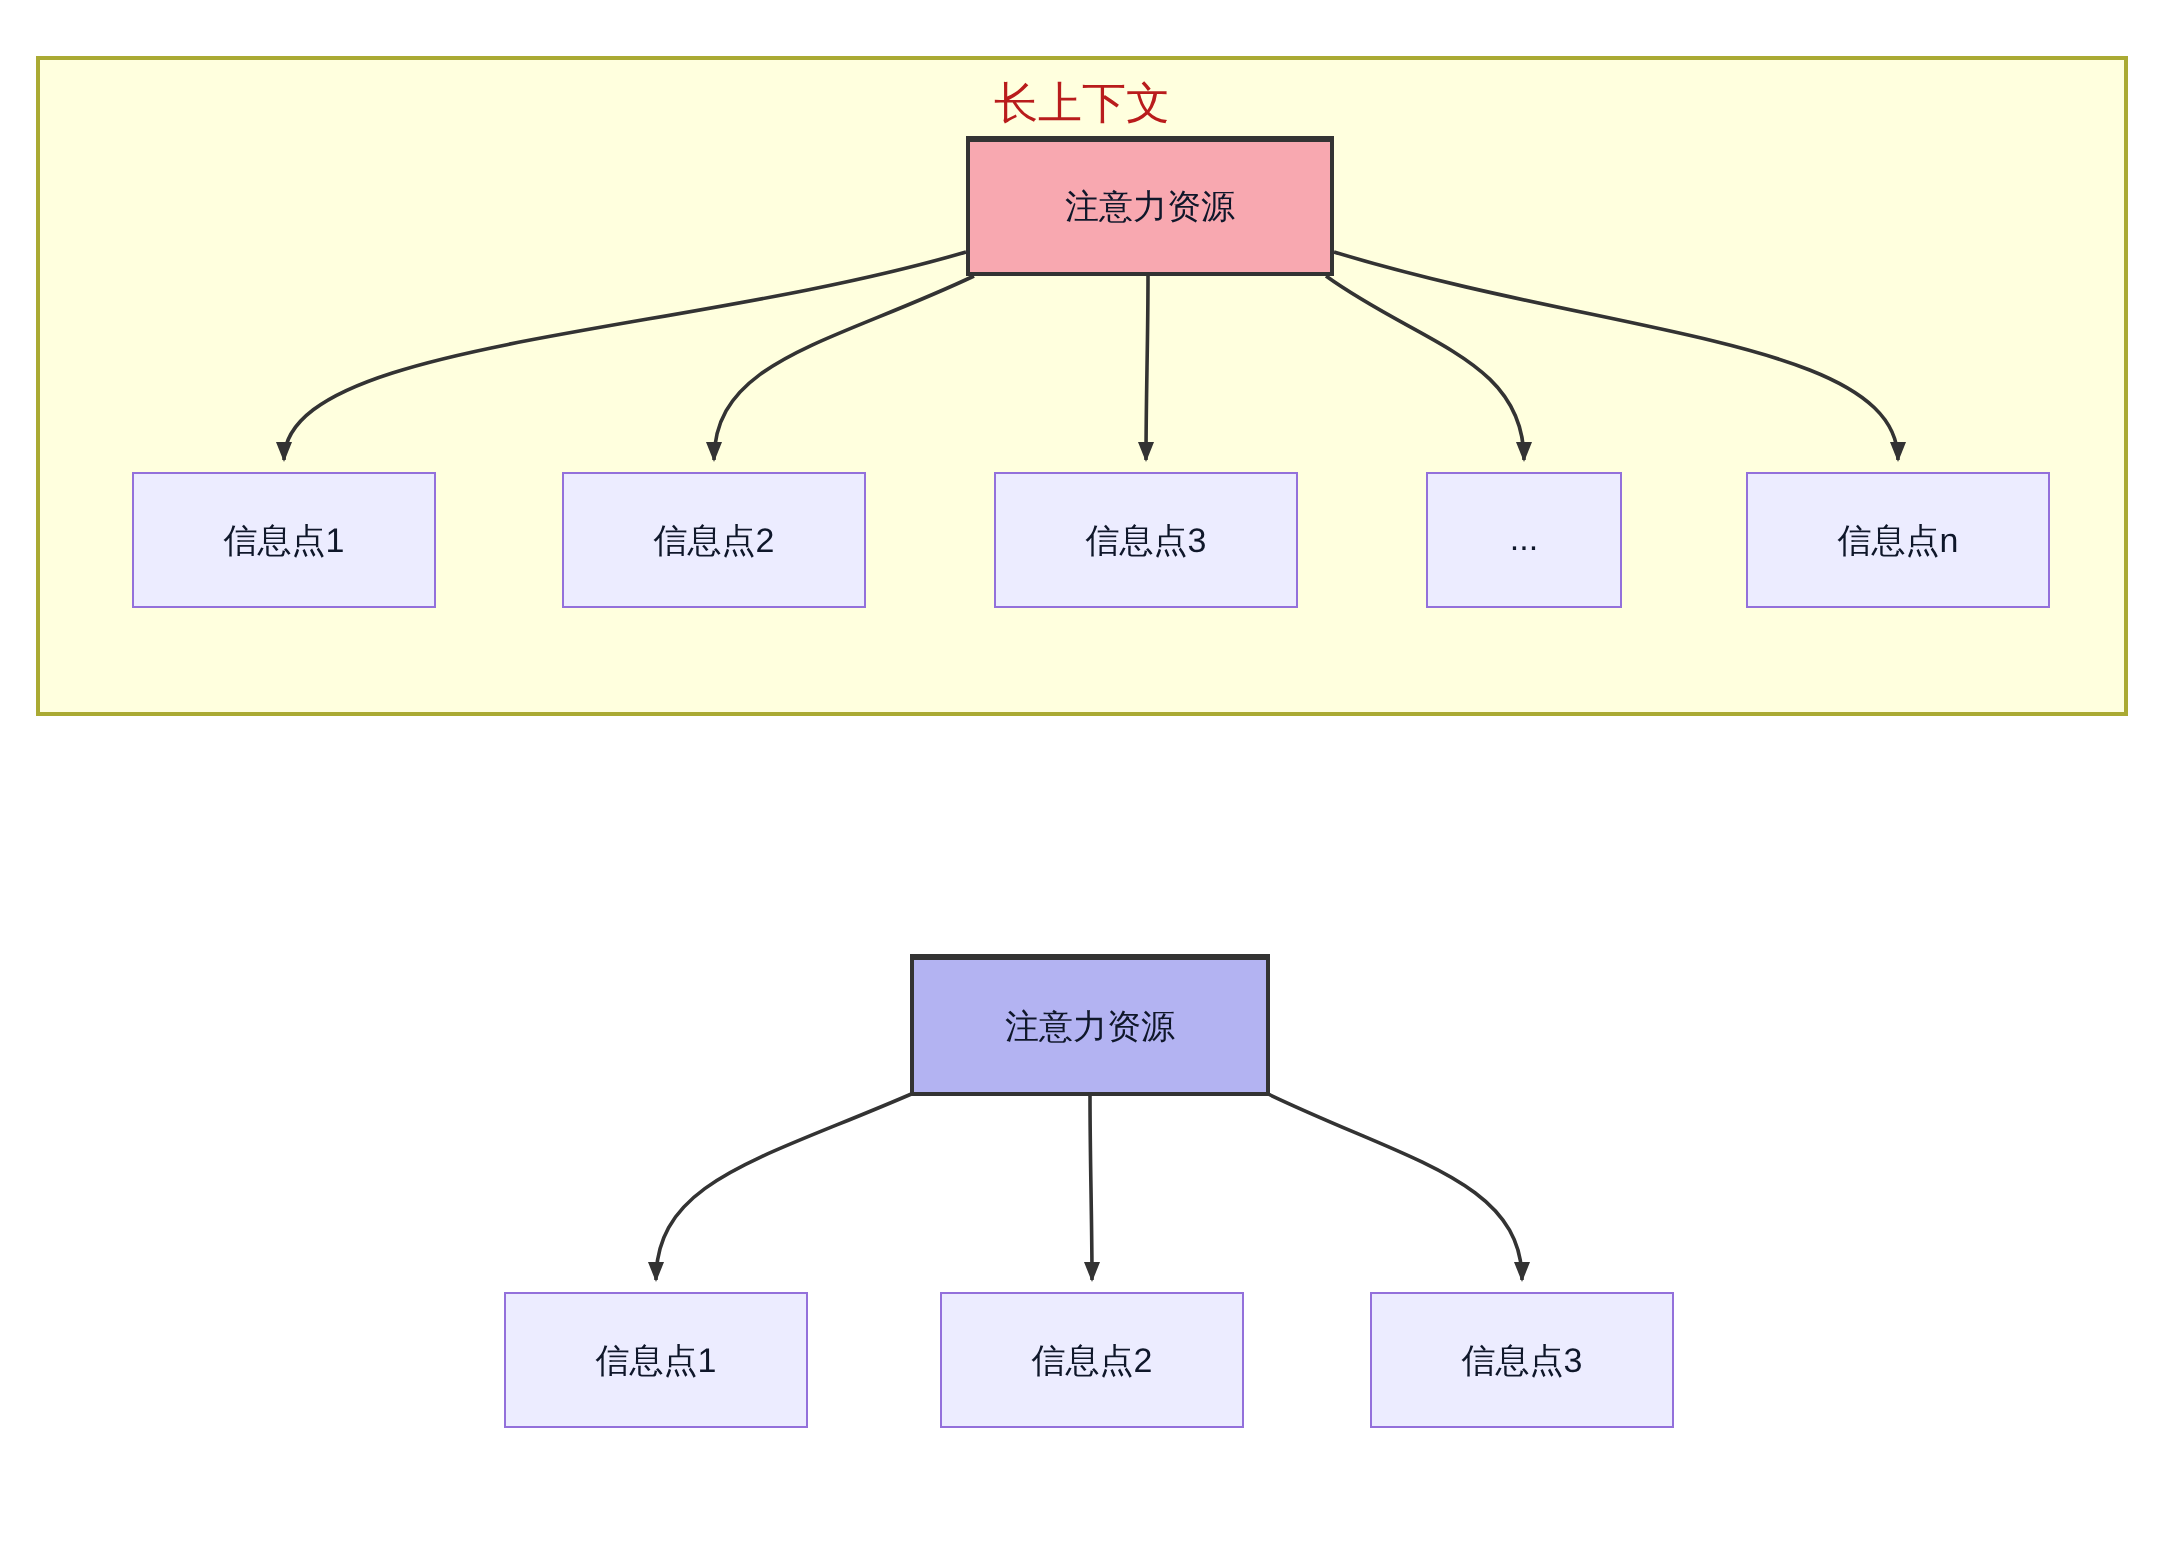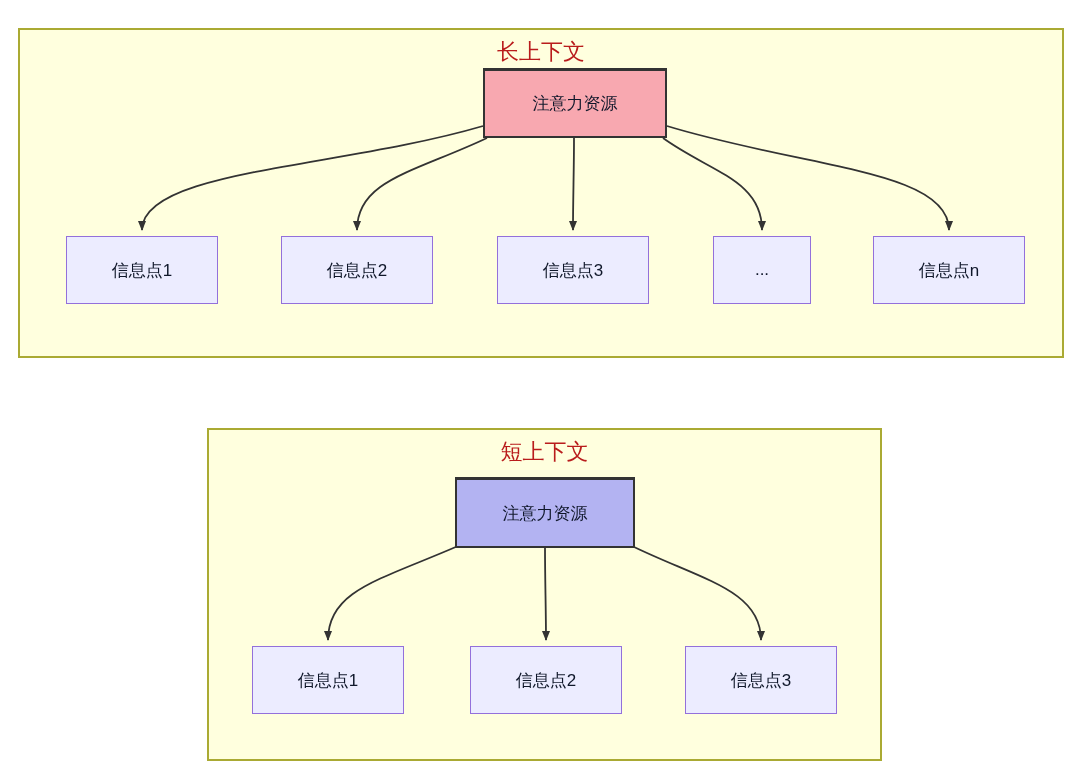--- a/index.html
+++ b/index.html
@@ -55,23 +55,20 @@
 </style>
 </head>
 <body>
 
 <div class="canvas">
 
   <section class="cluster" style="left:18px; top:28px; width:1046px; height:330px;">
     <div class="cluster-title">长上下文</div>
   </section>
 
-  <section class="cluster" style="left:207px; top:428px; width:675px; height:333px;">
-    <div class="cluster-title">短上下文</div>
-  </section>
 
   <svg class="edges" viewBox="0 0 1080 774" xmlns="http://www.w3.org/2000/svg">
     <defs>
       <marker id="arrowhead" viewBox="0 0 10 10" refX="9" refY="5" markerUnits="userSpaceOnUse" markerWidth="11" markerHeight="10" orient="auto">
         <path d="M0,1 L10,5 L0,9 z" fill="#333333"></path>
       </marker>
     </defs>
     <g fill="none" stroke="#333333" stroke-width="1.8">
 
       <path d="M483,126 C340,168 142,170 142,230" marker-end="url(#arrowhead)"></path>

